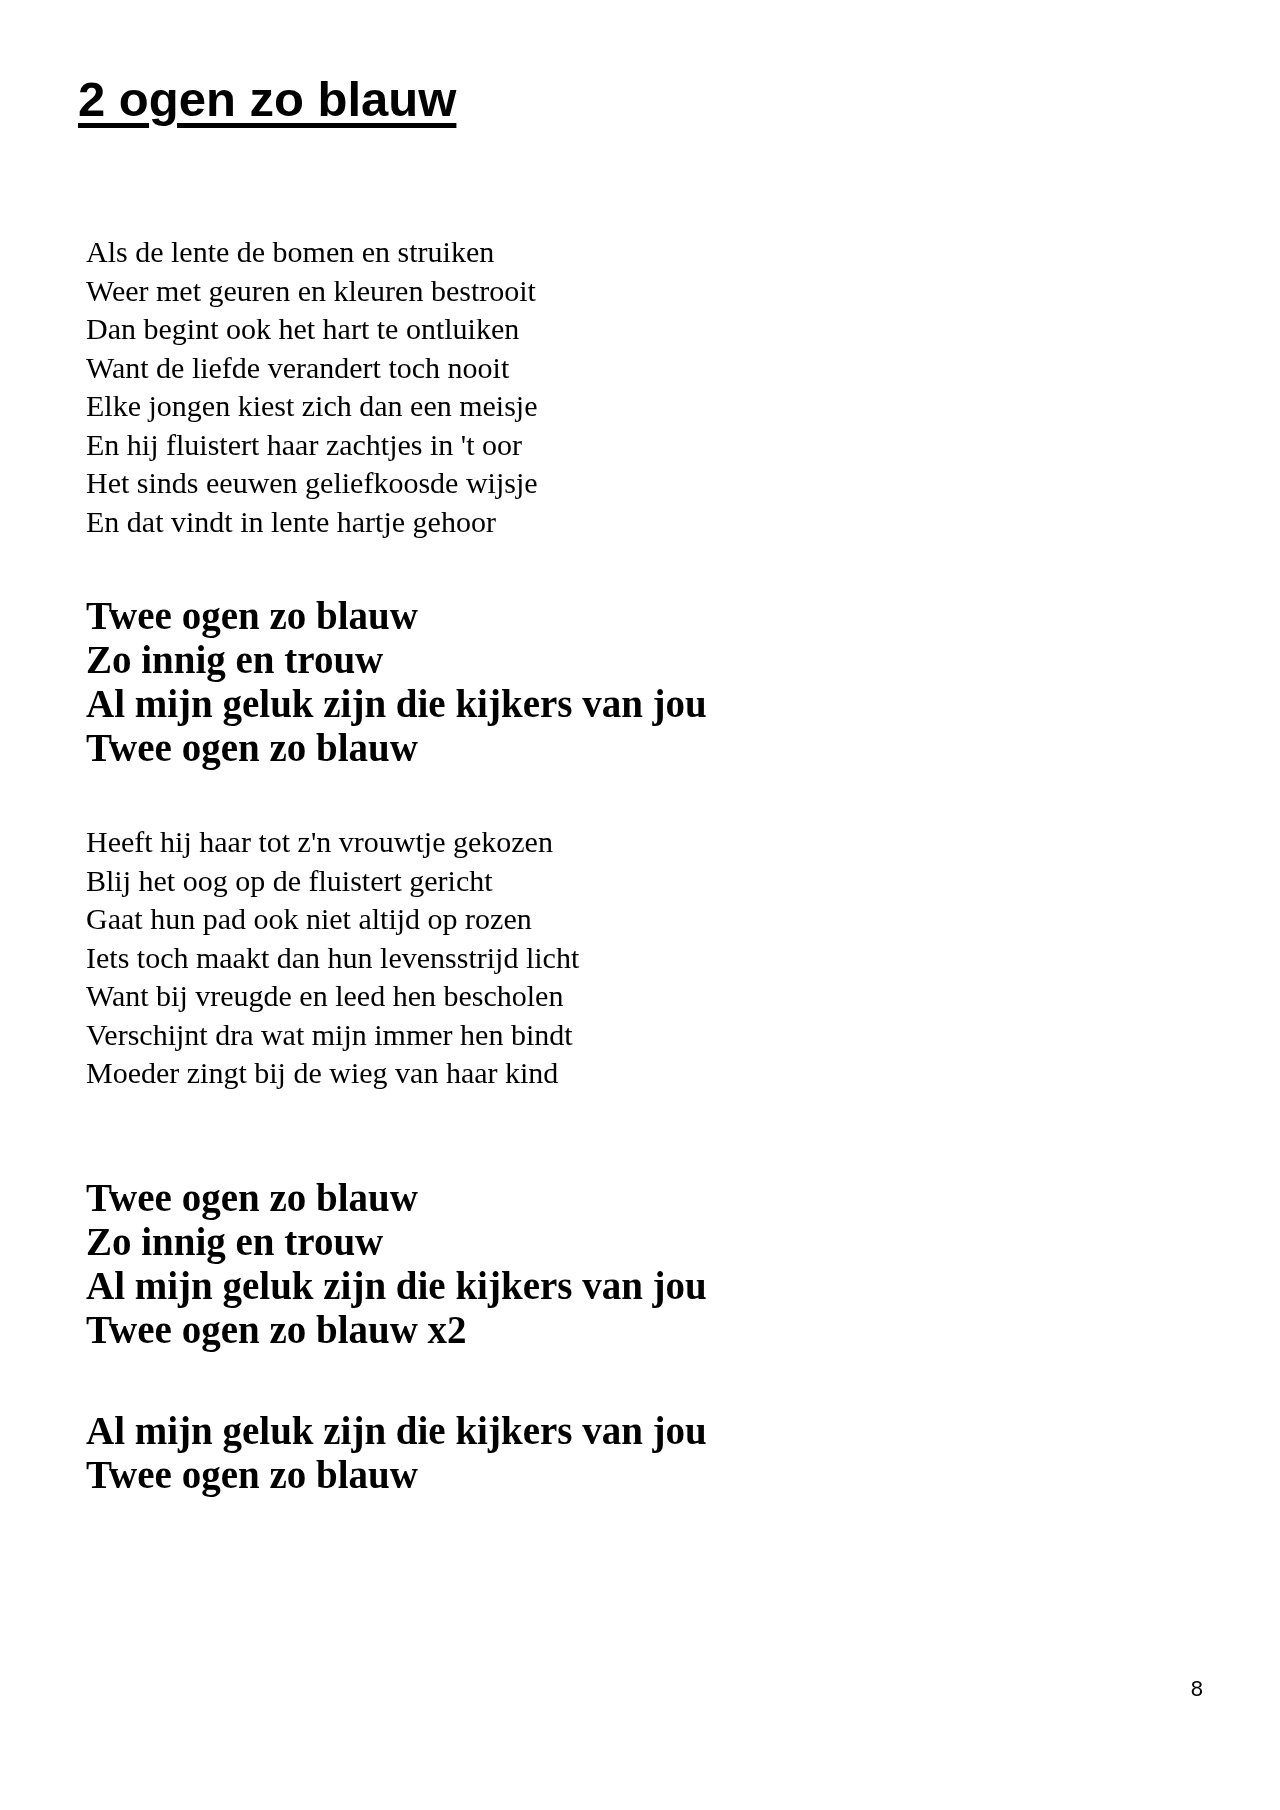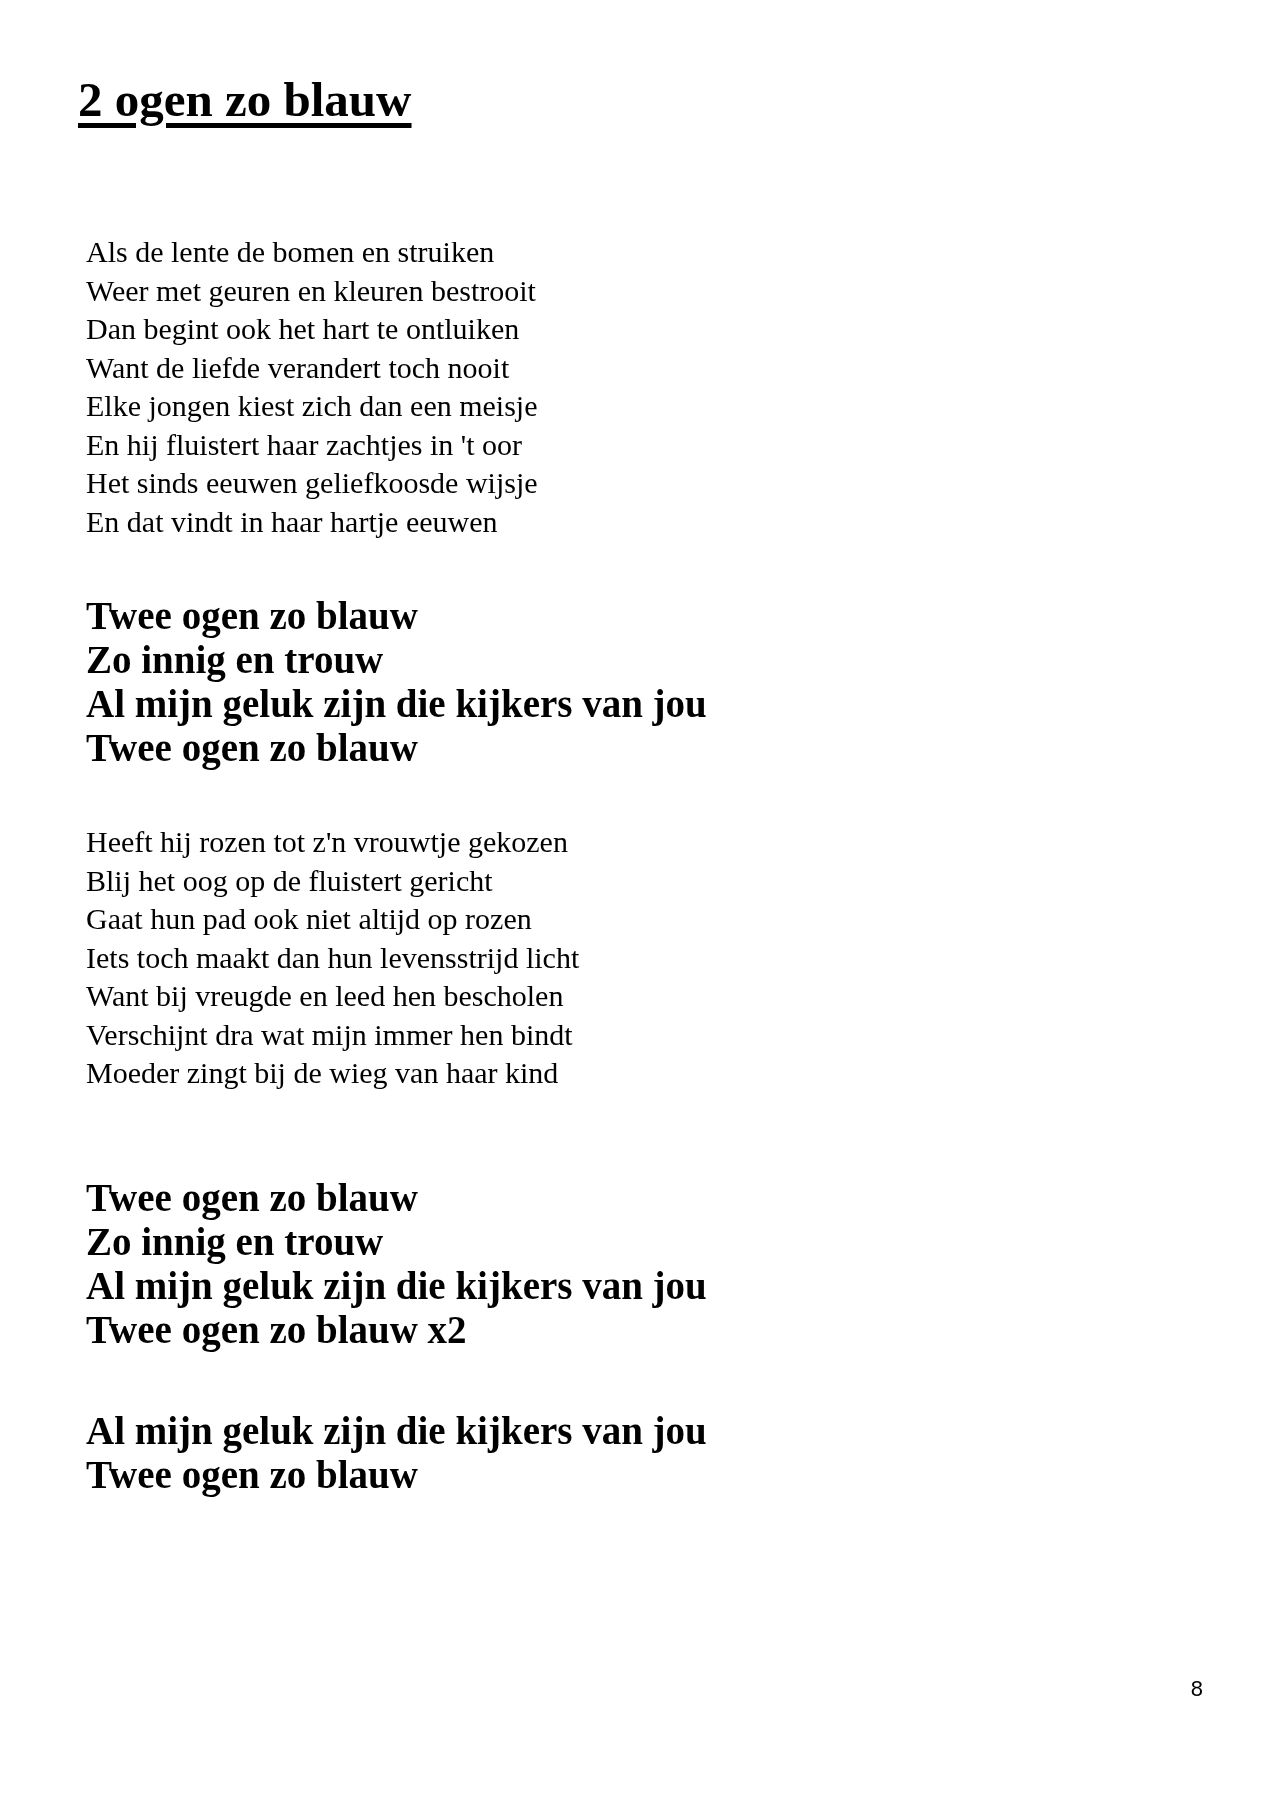--- a/index.html
+++ b/index.html
@@ -16,21 +16,21 @@
   }
   .page {
     position: absolute;
     inset: 0;
   }
   h1.doc-title {
     position: absolute;
     left: 78px;
     top: 70px;
     margin: 0;
-    font-family: Liberation Serif, serif;
+    font-family: Liberation Sans, sans-serif;
     font-weight: 700;
     font-size: 49px;
     line-height: 59px;
     letter-spacing: 0;
     text-decoration: underline;
     text-decoration-thickness: 5px;
     text-underline-offset: 7px;
     white-space: nowrap;
   }
   .verse, .chorus {
@@ -78,32 +78,32 @@
   <h1 class="doc-title">2 ogen zo blauw</h1>
 
   <section id="verse-1" class="verse">
     <p>Als de lente de bomen en struiken</p>
     <p>Weer met geuren en kleuren bestrooit</p>
     <p>Dan begint ook het hart te ontluiken</p>
     <p>Want de liefde verandert toch nooit</p>
     <p>Elke jongen kiest zich dan een meisje</p>
     <p>En hij fluistert haar zachtjes in 't oor</p>
     <p>Het sinds eeuwen geliefkoosde wijsje</p>
-    <p>En dat vindt in haar hartje eeuwen</p>
+    <p>En dat vindt in lente hartje gehoor</p>
   </section>
 
   <section id="chorus-1" class="chorus">
     <p>Twee ogen zo blauw</p>
     <p>Zo innig en trouw</p>
     <p>Al mijn geluk zijn die kijkers van jou</p>
     <p>Twee ogen zo blauw</p>
   </section>
 
   <section id="verse-2" class="verse">
-    <p>Heeft hij rozen tot z'n vrouwtje gekozen</p>
+    <p>Heeft hij haar tot z'n vrouwtje gekozen</p>
     <p>Blij het oog op de fluistert gericht</p>
     <p>Gaat hun pad ook niet altijd op rozen</p>
     <p>Iets toch maakt dan hun levensstrijd licht</p>
     <p>Want bij vreugde en leed hen bescholen</p>
     <p>Verschijnt dra wat mijn immer hen bindt</p>
     <p>Moeder zingt bij de wieg van haar kind</p>
   </section>
 
   <section id="chorus-2" class="chorus">
     <p>Twee ogen zo blauw</p>

